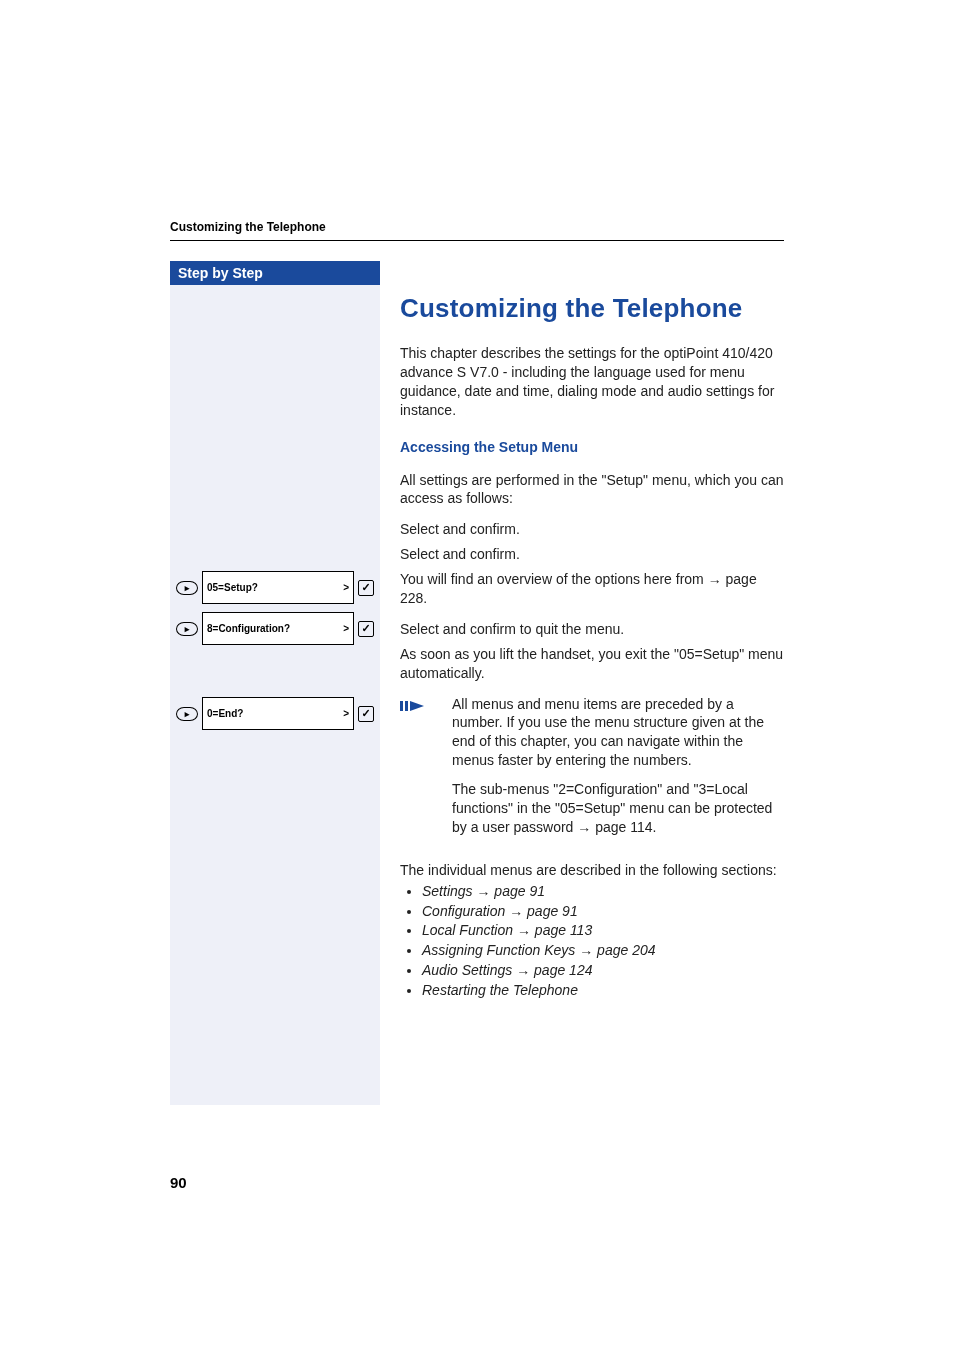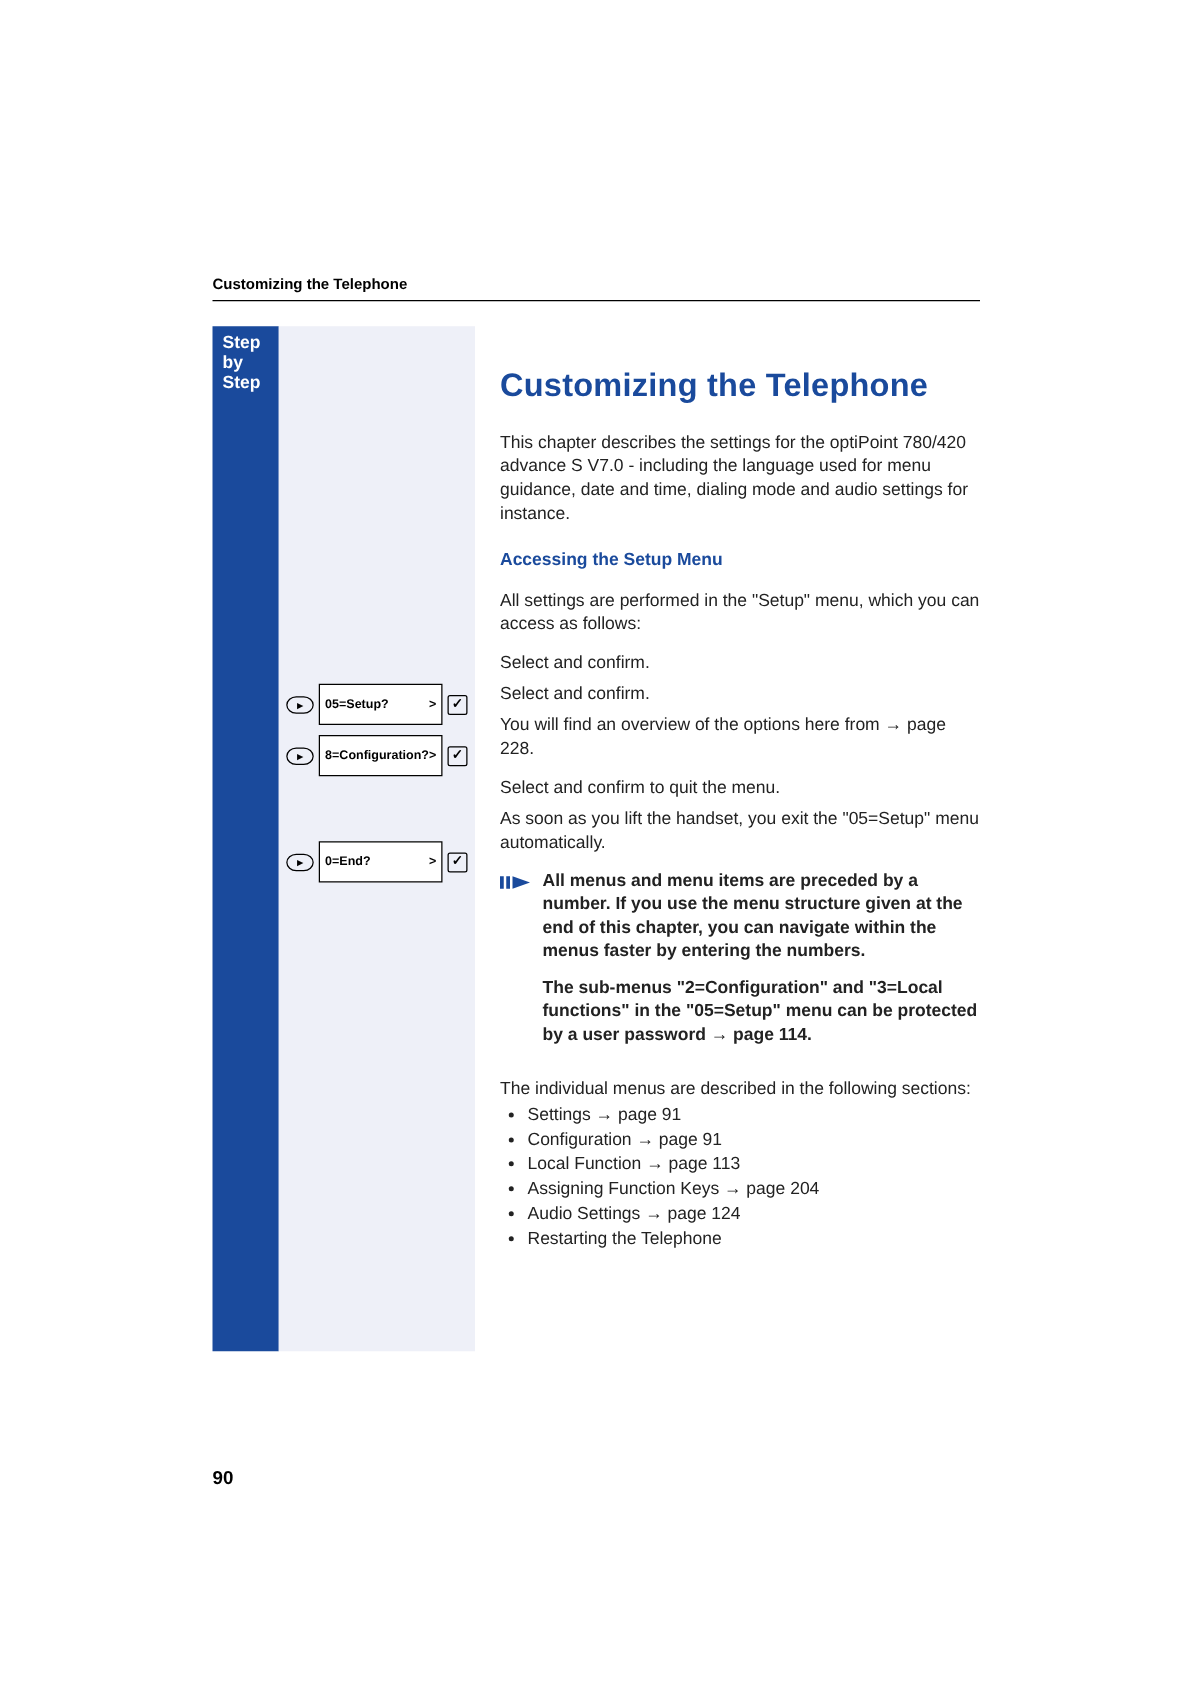--- a/index.html
+++ b/index.html
@@ -1,37 +1,37 @@
 <!DOCTYPE html>
 <html><head>
 <meta charset="utf-8">
 <style>
   * { box-sizing: border-box; margin: 0; padding: 0; }
   html, body { width: 954px; height: 1351px; background: #ffffff; font-family: Arial, Helvetica, sans-serif; color: #000; }
   .page { position: relative; width: 954px; height: 1351px; padding: 220px 170px 0 170px; }
   .running-header { font-weight: bold; font-size: 12px; color: #000; margin-bottom: 6px; }
   .hr { border: none; border-top: 1.5px solid #000; margin-bottom: 20px; }
   .columns { display: flex; align-items: stretch; }
-  .left-col { width: 210px; flex: 0 0 210px; display: flex; flex-direction: row; }
+  .left-col { width: 210px; flex: 0 0 210px; display: flex; flex-direction: column; }
   .sbs-header { background: #1a4a9c; color: #fff; font-weight: bold; font-size: 14px; padding: 4px 8px; }
   .left-body { background: #eef0f8; flex: 1; padding: 8px 6px; min-height: 820px; }
   .step-row { display: flex; align-items: center; gap: 4px; margin-bottom: 8px; font-size: 10px; font-weight: bold; }
   .oval { width: 22px; height: 14px; border: 1px solid #000; border-radius: 8px / 7px; display: flex; align-items: center; justify-content: center; font-size: 9px; }
   .lcd { flex: 1; height: 33px; border: 1px solid #000; background: #fff; display: flex; align-items: center; justify-content: space-between; padding: 12px 4px; font-size: 10px; }
   .sq { width: 16px; height: 16px; border: 1px solid #000; border-radius: 2px; display: flex; align-items: center; justify-content: center; font-size: 11px; line-height: 1; }
   .right-col { flex: 1; padding-left: 20px; font-size: 14px; line-height: 1.35; color: #222; }
   h1.title { color: #1a4a9c; font-size: 26px; font-weight: bold; margin: 30px 0 18px 0; font-stretch: condensed; letter-spacing: 0.2px; }
   h2.subtitle { color: #1a4a9c; font-size: 14px; font-weight: bold; margin: 18px 0 14px 0; font-stretch: condensed; }
   .para { margin-bottom: 12px; }
-  .callout { display: flex; gap: 10px; margin: 10px 0 14px 0; font-weight: bold; }
+  .callout { display: flex; gap: 28px; margin: 10px 0 14px 0; }
   .callout-icon { flex: 0 0 24px; padding-top: 3px; }
   .callout-body { flex: 1; }
   .callout-body p { margin-bottom: 10px; }
   ul.bullets { list-style: disc; padding-left: 22px; margin-top: 2px; }
-  ul.bullets li { margin-bottom: 1px; }
+  ul.bullets li { margin-bottom: 1px; font-style: italic; }
   .page-number { position: absolute; left: 170px; bottom: 160px; font-weight: bold; font-size: 15px; }
   .arrow { font-family: Arial, sans-serif; }
   .gt { font-weight: bold; }
 </style>
 </head>
 <body>
 
 <div class="page">
 
   <div class="running-header">Customizing the Telephone</div>
@@ -74,21 +74,21 @@
           <span class="sq">✓</span>
         </div>
 
       </div>
     </div>
 
     <div class="right-col">
 
       <h1 class="title">Customizing the Telephone</h1>
 
-      <p class="para">This chapter describes the settings for the optiPoint 780/420 advance S V7.0 - including the language used for menu guidance, date and time, dialing mode and audio settings for instance.</p>
+      <p class="para">This chapter describes the settings for the optiPoint 410/420 advance S V7.0 - including the language used for menu guidance, date and time, dialing mode and audio settings for instance.</p>
 
       <h2 class="subtitle">Accessing the Setup Menu</h2>
 
       <p class="para">All settings are performed in the "Setup" menu, which you can access as follows:</p>
 
 
       <p class="para" style="margin-bottom:6px">Select and confirm.</p>
       <p class="para" style="margin-bottom:6px">Select and confirm.</p>
 
       <p class="para">

